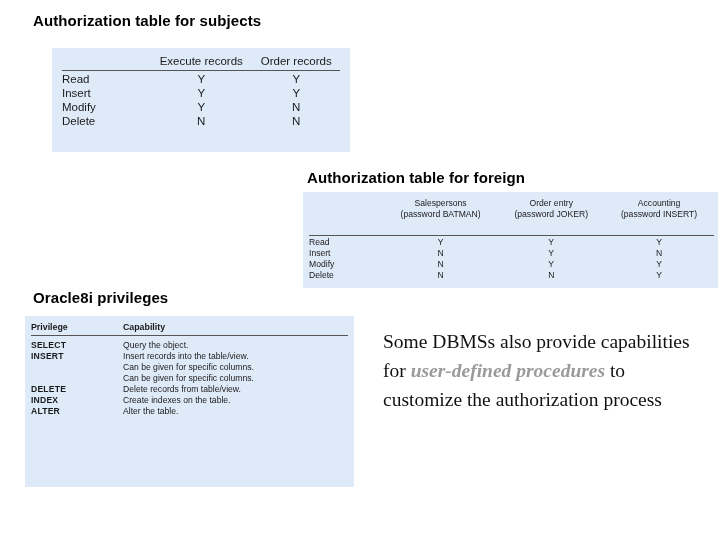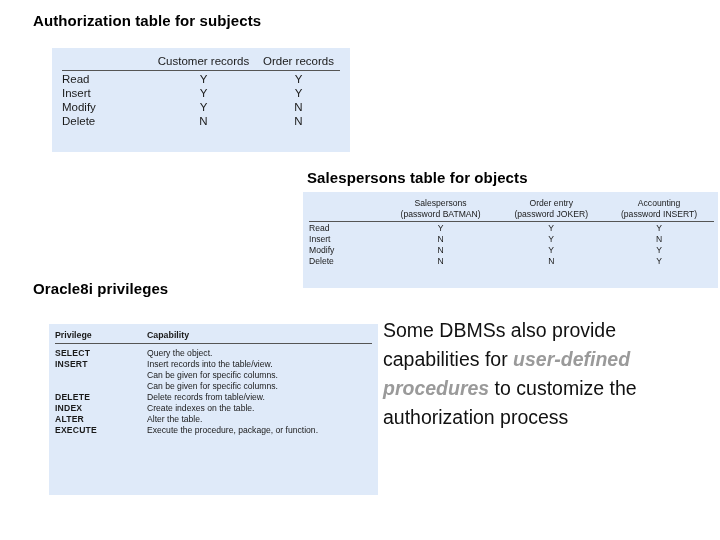--- a/index.html
+++ b/index.html
@@ -77,39 +77,38 @@
     left: 303px;
     top: 192px;
     width: 415px;
     height: 96px;
     padding: 6px 4px 6px 6px;
   }
   #panel-objects table { font-size: 8.6px; }
   #panel-objects .colhead {
     text-align: center;
     line-height: 1.25;
-    padding-bottom: 2px;
+    padding-bottom: 16px;
     white-space: normal;
   }
   #panel-objects .rowlabel {
     text-align: left;
     width: 74px;
     padding-top: 1px;
   }
   #panel-objects .val { text-align: center; }
   #panel-objects tr.hdr-rule > td { border-bottom: 1px solid #555; height: 3px; }
 
   
   #panel-privs {
-    left: 49px;
+    left: 25px;
     top: 316px;
     width: 329px;
     height: 171px;
     padding: 6px 6px 23px 6px;
-    margin-top: 8px;
   }
   #panel-privs table { font-size: 8.6px; }
   #panel-privs th {
     text-align: left;
     font-weight: bold;
     padding-bottom: 3px;
     font-size: 8.8px;
   }
   #panel-privs tr.hdr-rule > th { border-bottom: 1px solid #555; }
   #panel-privs td.priv {
@@ -120,44 +119,44 @@
   }
   #panel-privs td.cap {
     padding-top: 1px;
   }
   #panel-privs tr.spacer td { height: 3px; }
 
   
   #prose {
     position: absolute;
     left: 383px;
-    top: 316px;
+    top: 328px;
     width: 318px;
-    font-family: Liberation Sans, sans-serif;
+    font-family: Liberation Serif, serif;
     font-size: 19.5px;
     line-height: 1.48;
     color: #111111;
   }
   #prose .emph {
     font-style: italic;
     font-weight: bold;
     color: #9a9a9a;
   }
 </style>
 </head>
 <body>
 
 <div class="slide-title" style="left:33px; top:12px;text-align:center;">Authorization table for subjects</div>
 
 <div class="panel" id="panel-subjects">
   <table>
     <tbody>
       <tr class="hdr-rule">
         <td class="rowlabel"></td>
-        <td class="colhead">Customer records</td>
+        <td class="colhead">Execute records</td>
         <td class="colhead">Order records</td>
       </tr>
       <tr>
         <td class="rowlabel">Read</td>
         <td class="val">Y</td>
         <td class="val">Y</td>
       </tr>
       <tr>
         <td class="rowlabel">Insert</td>
         <td class="val">Y</td>
@@ -170,21 +169,21 @@
       </tr>
       <tr>
         <td class="rowlabel">Delete</td>
         <td class="val">N</td>
         <td class="val">N</td>
       </tr>
     </tbody>
   </table>
 </div>
 
-<div class="slide-title" style="left:307px; top:169px;">Salespersons table for objects</div>
+<div class="slide-title" style="left:307px; top:169px;">Authorization table for foreign</div>
 
 <div class="panel" id="panel-objects">
   <table>
     <tbody>
       <tr class="hdr-rule">
         <td class="rowlabel"></td>
         <td class="colhead">
           <span>Salespersons</span><br>
           <span>(password BATMAN)</span>
         </td>
@@ -218,21 +217,21 @@
       <tr>
         <td class="rowlabel">Delete</td>
         <td class="val">N</td>
         <td class="val">N</td>
         <td class="val">Y</td>
       </tr>
     </tbody>
   </table>
 </div>
 
-<div class="slide-title" style="left:33px; top:280px;">Oracle8i privileges</div>
+<div class="slide-title" style="left:33px; top:289px;">Oracle8i privileges</div>
 
 <div class="panel" id="panel-privs">
   <table>
     <tbody>
       <tr class="hdr-rule">
         <th class="priv">Privilege</th>
         <th>Capability</th>
       </tr>
       <tr class="spacer">
         <td></td>
@@ -259,21 +258,17 @@
         <td class="cap">Delete records from table/view.</td>
       </tr>
       <tr>
         <td class="priv">INDEX</td>
         <td class="cap">Create indexes on the table.</td>
       </tr>
       <tr>
         <td class="priv">ALTER</td>
         <td class="cap">Alter the table.</td>
       </tr>
-      <tr>
-        <td class="priv">EXECUTE</td>
-        <td class="cap">Execute the procedure, package, or function.</td>
-      </tr>
     </tbody>
   </table>
 </div>
 
 <div id="prose"><span>Some DBMSs also provide capabilities for </span><span class="emph">user-defined procedures</span><span> to customize the authorization process</span></div>
 
 </body></html>

